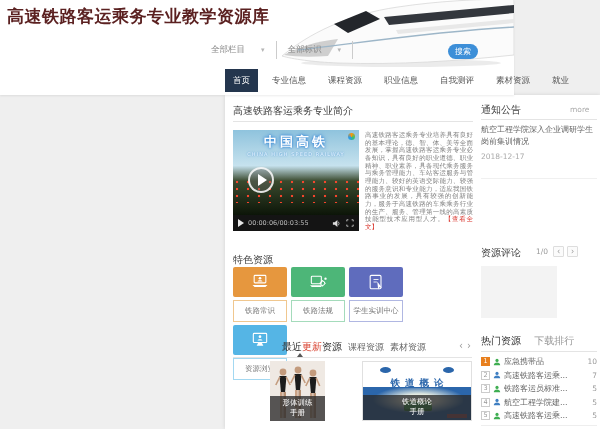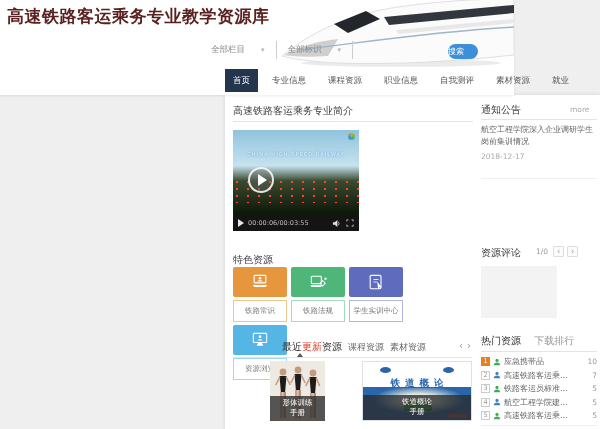--- a/index.html
+++ b/index.html
@@ -16,21 +16,21 @@
   .site-title { position:absolute; left:7px; top:5px; font-size:17px; font-weight:bold;
                 color:#5b2121; letter-spacing:.5px; white-space:nowrap; }
   .search-bar { position:absolute; left:203px; top:40px; height:20px; display:flex;
                 align-items:center; font-size:8.5px; color:#888; z-index:3; }
   .dd { display:flex; align-items:center; gap:16px; padding:0 8px; cursor:pointer; }
   .dd .caret { font-size:7px; color:#b5b5b5; }
   .vsep { width:1px; height:18px; background:#ccc; margin:0 3px; }
   .train-wrap { position:absolute; right:0; top:0; width:238px; height:68px; z-index:2; }
   .search-btn { position:absolute; left:448px; top:44px; width:30px; height:15px;
                 background:#3d8fd8; color:#fff; font-size:8px; border:none; border-radius:8px;
-                line-height:15px; text-align:left; z-index:4; cursor:pointer; }
+                line-height:15px; text-align:center; z-index:4; cursor:pointer; }
   
   .nav { position:absolute; left:225px; top:69px; height:23px; display:flex; gap:6px;
          font-size:8.5px; color:#555; z-index:3; }
   .nav-item { padding:0 8px; line-height:23px; cursor:pointer; white-space:nowrap; }
   .nav-item.active { background:#24364e; color:#fff; }
   
   .panel { position:absolute; left:225px; top:95px; width:375px; height:334px; background:#fff;
            box-shadow:0 0 4px rgba(0,0,0,.12); z-index:1; }
   .sec-h { position:absolute; font-size:10px; color:#3c3c3c; white-space:nowrap; }
   .hr { position:absolute; height:1px; background:#e4e4e4; }
@@ -160,39 +160,41 @@
 </div>
 
 <div class="panel">
 
   <div class="sec-h" style="left:8px; top:9px;">高速铁路客运乘务专业简介</div>
   <div class="hr" style="left:8px; top:26px; width:240px;"></div>
 
   <div class="video">
     <div class="vscreen">
       <div class="lights"></div>
+      <div class="vtitle">中国高铁</div>
       <div class="vsub">CHINA HIGH SPEED RAILWAY</div>
       <div class="vlogo"></div>
       <div class="play-btn"></div>
     </div>
     <div class="vbar">
       <div class="vplay"></div>
       <div class="vtime">00:00:06/00:03:55</div>
       <div class="vright">
         <svg width="9" height="9" viewBox="0 0 10 10">
           <path d="M1 3.5h2L6 1v8L3 6.5H1z" fill="#ddd"></path>
           <path d="M7 3a3 3 0 010 4" stroke="#ddd" fill="none" stroke-width="0.8"></path>
         </svg>
         <svg width="8" height="8" viewBox="0 0 10 10">
           <path d="M1 3V1h2M7 1h2v2M9 7v2H7M3 9H1V7" stroke="#ddd" fill="none" stroke-width="1"></path>
         </svg>
       </div>
     </div>
   </div>
 
+  <div class="intro-text"><span>高速铁路客运乘务专业培养具有良好的基本理论，德、智、体、美等全面发展，掌握高速铁路客运乘务专业必备知识，具有良好的职业道德、职业精神、职业素养，具备现代乘务服务与乘务管理能力、车站客运服务与管理能力、较好的英语交际能力、较强的服务意识和专业能力，适应我国铁路事业的发展，具有较强的创新能力，服务于高速铁路的车乘乘务行业的生产、服务、管理第一线的高素质技能型技术应用型人才。</span><span class="read-more">【查看全文】</span></div>
 
   <div class="sec-h" style="left:8px; top:158px;">特色资源</div>
 
   <div class="tile t-orange" style="left:8px; top:172px;">
     <div class="tile-ico">
       <svg viewBox="0 0 24 24" width="20" height="20">
         <rect x="5" y="4" width="14" height="9" rx="1" fill="none" stroke="#fff" stroke-width="1.3"></rect>
         <circle cx="12" cy="7.5" r="1.6" fill="#fff"></circle>
         <path d="M9 11.5c.5-2 5.5-2 6 0z" fill="#fff"></path>
         <path d="M3 15.5h18l-2.5 2.5H5.5z" fill="#fff"></path>

